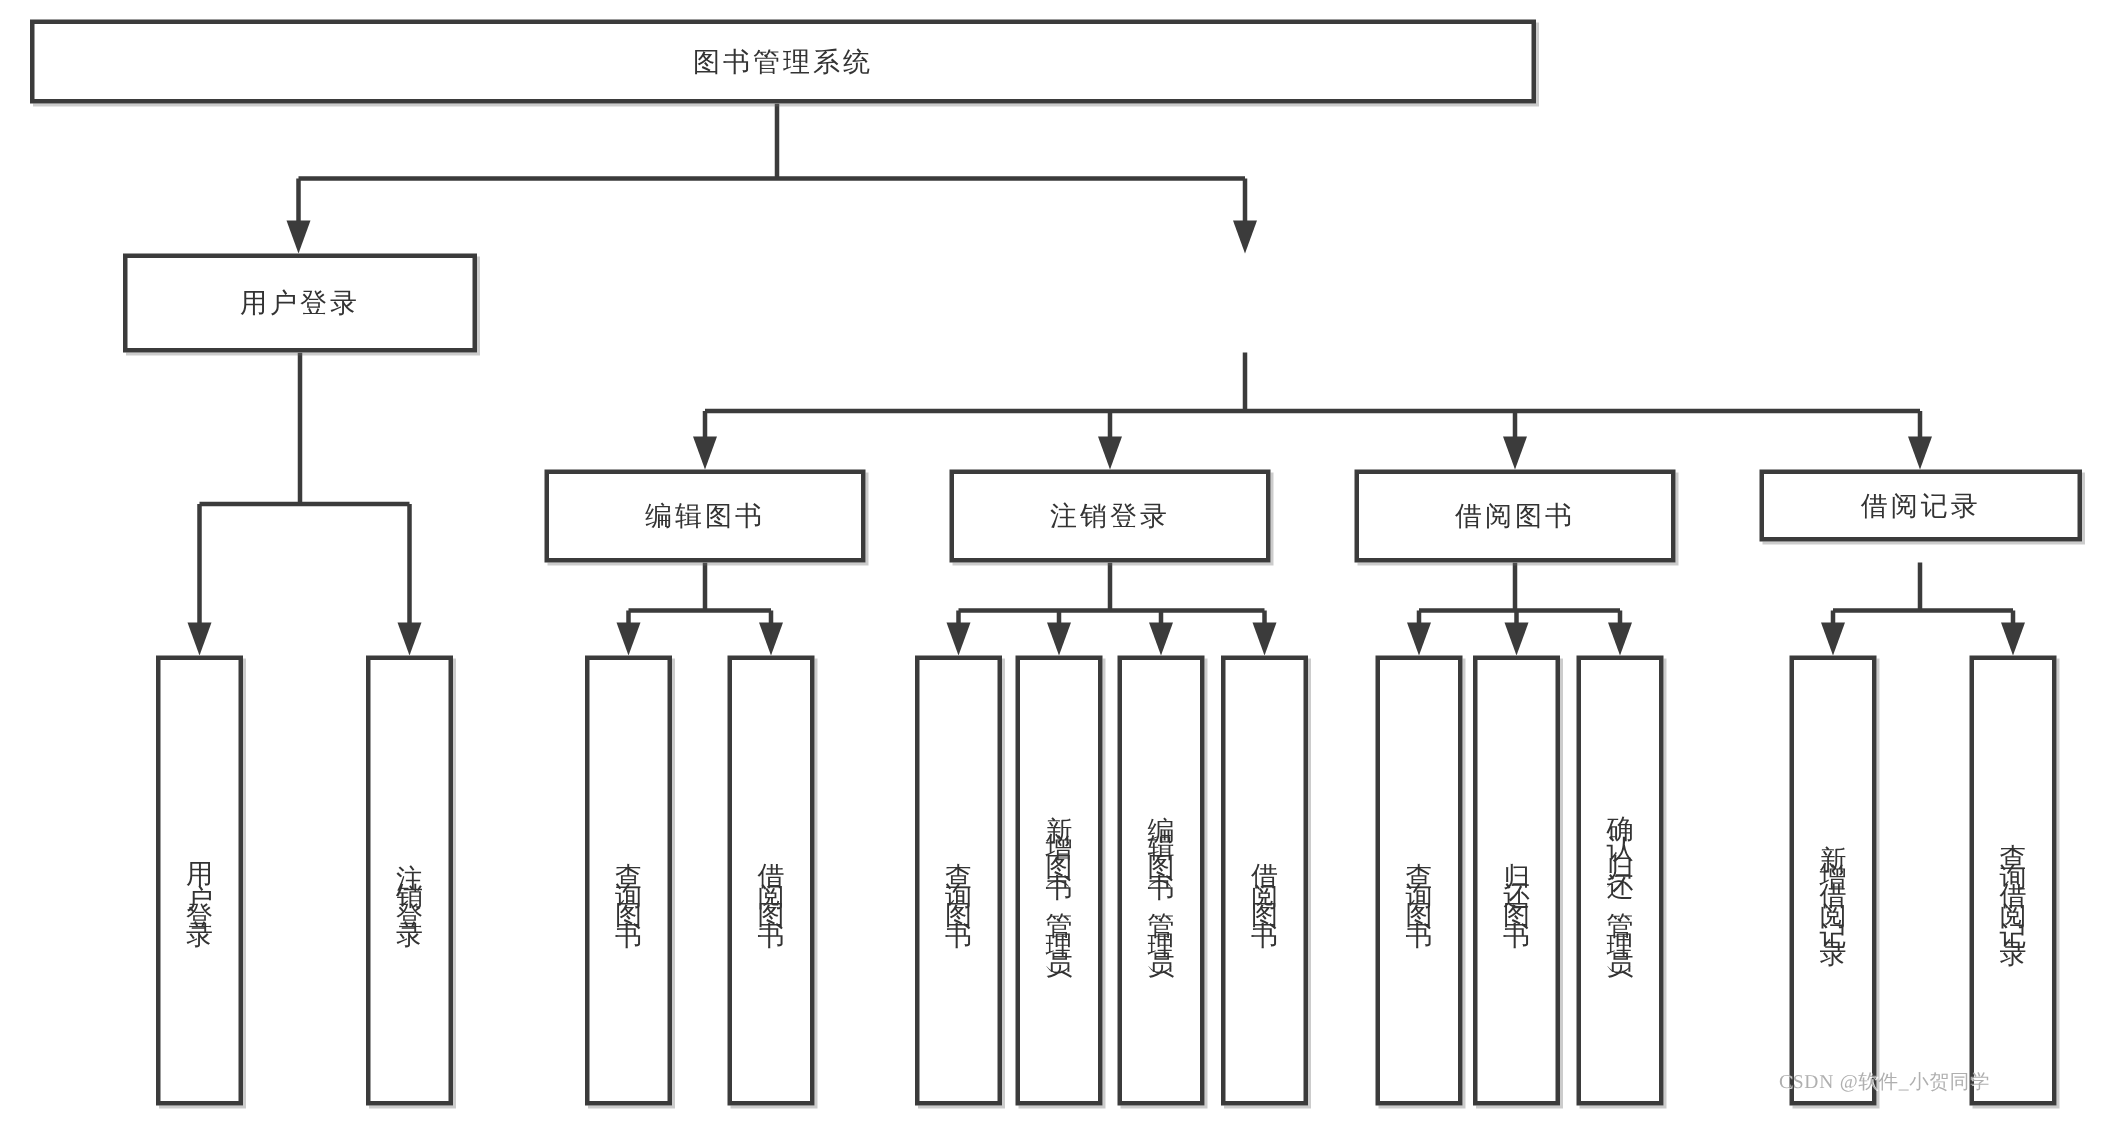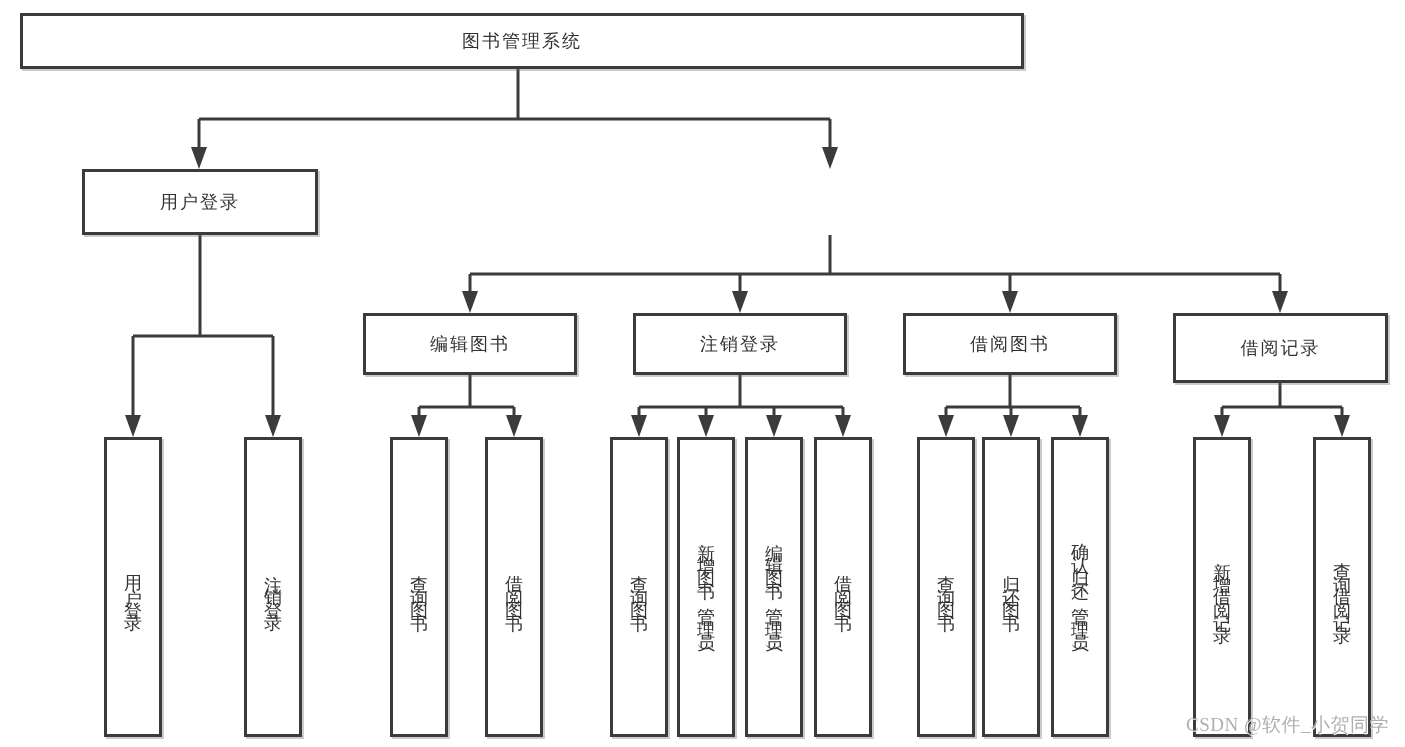--- a/index.html
+++ b/index.html
@@ -48,21 +48,21 @@
     writing-mode: vertical-rl;
     font-size: 18px;
     line-height: 1;
     letter-spacing: 13px;
     white-space: nowrap;
   }
   #watermark {
     position: absolute;
     left: 1186px;
     top: 712px;
-    font-size: 19px;
+    font-size: 13px;
     color: rgba(168,168,168,0.92);
     text-shadow: 1px 1px 0 rgba(255,255,255,0.85);
     white-space: nowrap;
     z-index: 5;
     letter-spacing: 0.5px;
   }
 </style>
 </head>
 <body>
 
@@ -121,21 +121,21 @@
 
   <div class="box hbox" style="left:363px;top:313px;width:214px;height:62px">
     <span>编辑图书</span>
   </div>
   <div class="box hbox" style="left:633px;top:313px;width:214px;height:62px">
     <span>注销登录</span>
   </div>
   <div class="box hbox" style="left:903px;top:313px;width:214px;height:62px">
     <span>借阅图书</span>
   </div>
-  <div class="box hbox" style="left:1173px;top:313px;width:215px;height:70px">
+  <div class="box hbox" style="left:1173px;top:313px;width:215px;height:48px">
     <span>借阅记录</span>
   </div>
 
   <div class="box vbox" style="left:104px">
     <span>用户登录</span>
   </div>
   <div class="box vbox" style="left:244px">
     <span>注销登录</span>
   </div>
 

